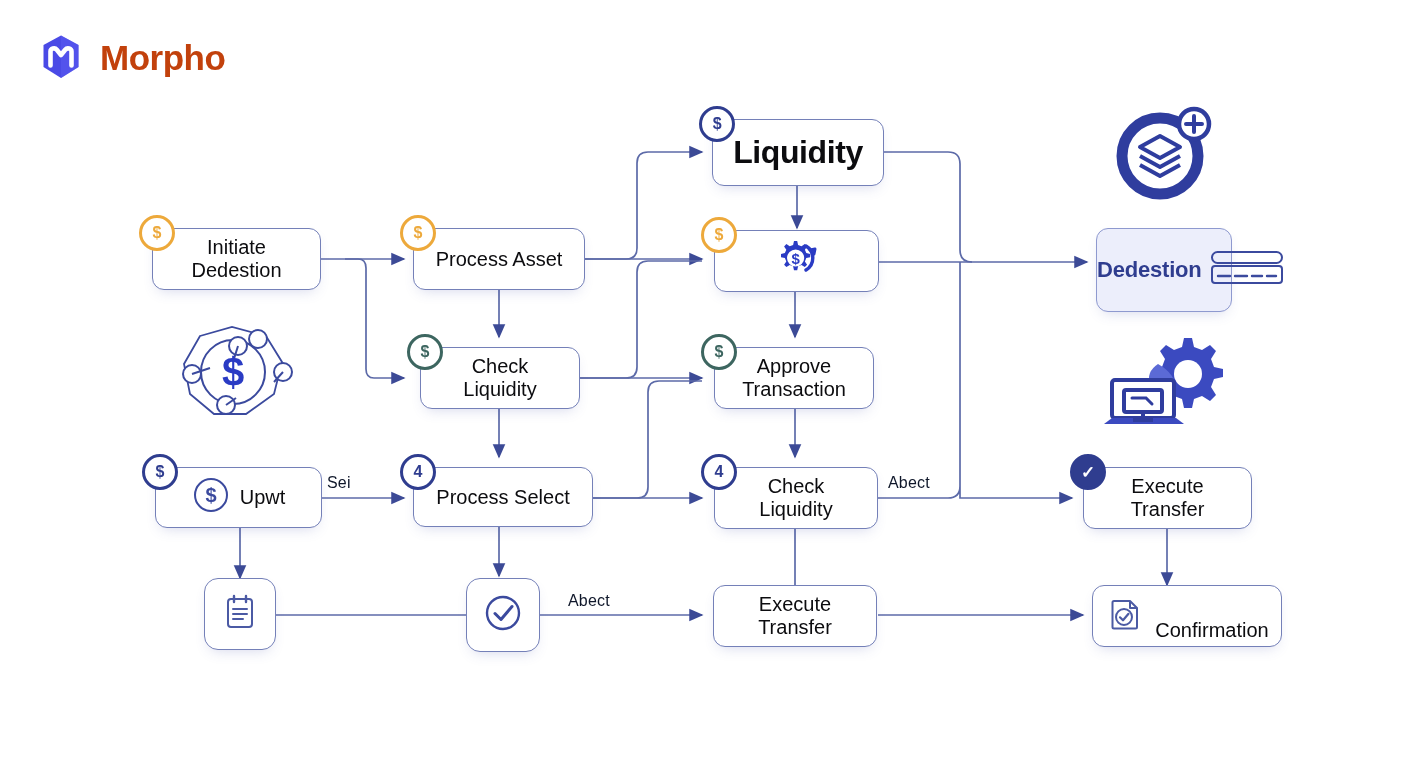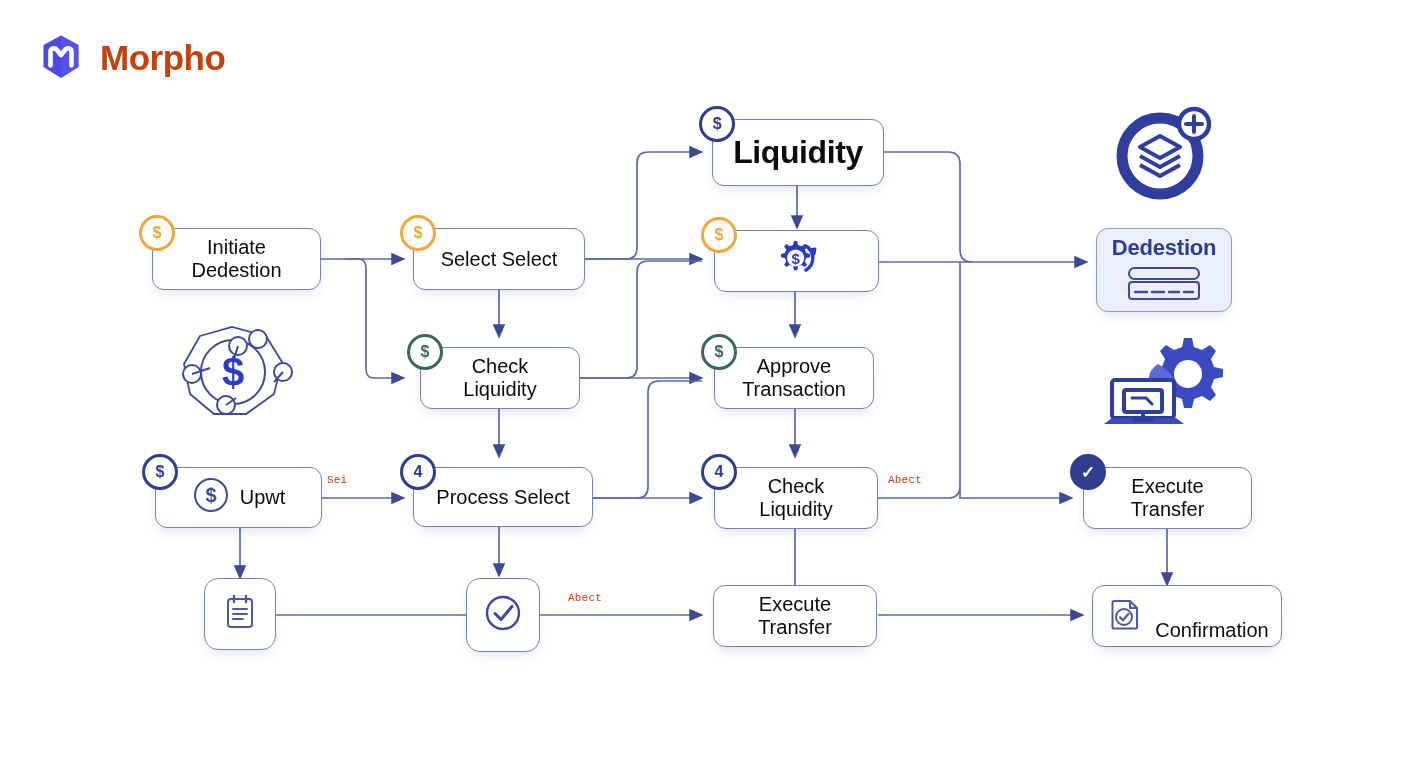--- a/index.html
+++ b/index.html
@@ -47,29 +47,29 @@
     font-size:16px;font-weight:700;color:#2f3d8f;
     left:-14px;top:-14px;z-index:5;line-height:1;
   }
   .badge.amber{border-color:#eda93b;color:#eda93b;}
   .badge.green{border-color:#3d6660;color:#3d6660;}
   .badge.blue{border-color:#2f3d8f;color:#2f3d8f;}
   .badge.check{border-color:#2f3d8f;background:#2f3d8f;color:#fff;font-size:17px;}
 
   
   .edge-label{
-    position:absolute;font-size:11px;color:#c2410c;background:transparent;
-    letter-spacing:.2px;white-space:nowrap;font-family:Liberation Mono, monospace;
+    position:absolute;font-size:16px;color:#0f172a;background:transparent;
+    letter-spacing:.2px;white-space:nowrap;
   }
 
   
   .card{
     position:absolute;box-sizing:border-box;
     background:#eceefb;border:1.4px solid #8e99cf;border-radius:12px;
-    display:flex;flex-direction:column;align-items:center;justify-content:center;gap:6px;
+    display:flex;flex-direction:row;align-items:center;justify-content:flex-start;gap:6px;
     box-shadow:0 6px 14px -6px rgba(70,85,170,.25);
   }
   .card-title{font-size:22px;font-weight:700;color:#2f3d8f;letter-spacing:-.2px;}
 
   .deco{position:absolute;}
 </style>
 </head>
 <body>
 
 <div id="canvas">
@@ -145,21 +145,21 @@
     <path class="edge" d="M806,290 L806,330" opacity="0"></path>
   </svg>
 
   <div class="node n-md" style="left:152px;top:228px;width:169px;height:62px;">
     <span class="badge amber">$</span>
     <span class="label">Initiate Dedestion</span>
   </div>
 
   <div class="node n-md" style="left:413px;top:228px;width:172px;height:62px;">
     <span class="badge amber">$</span>
-    <span class="label">Select Select</span>
+    <span class="label">Process Asset</span>
   </div>
 
   <div class="node n-big" style="left:712px;top:119px;width:172px;height:67px;">
     <span class="badge blue">$</span>
     <span class="label">Liquidity</span>
   </div>
 
   <div class="node" style="left:714px;top:230px;width:165px;height:62px;">
     <span class="badge amber">$</span>
     <span>

